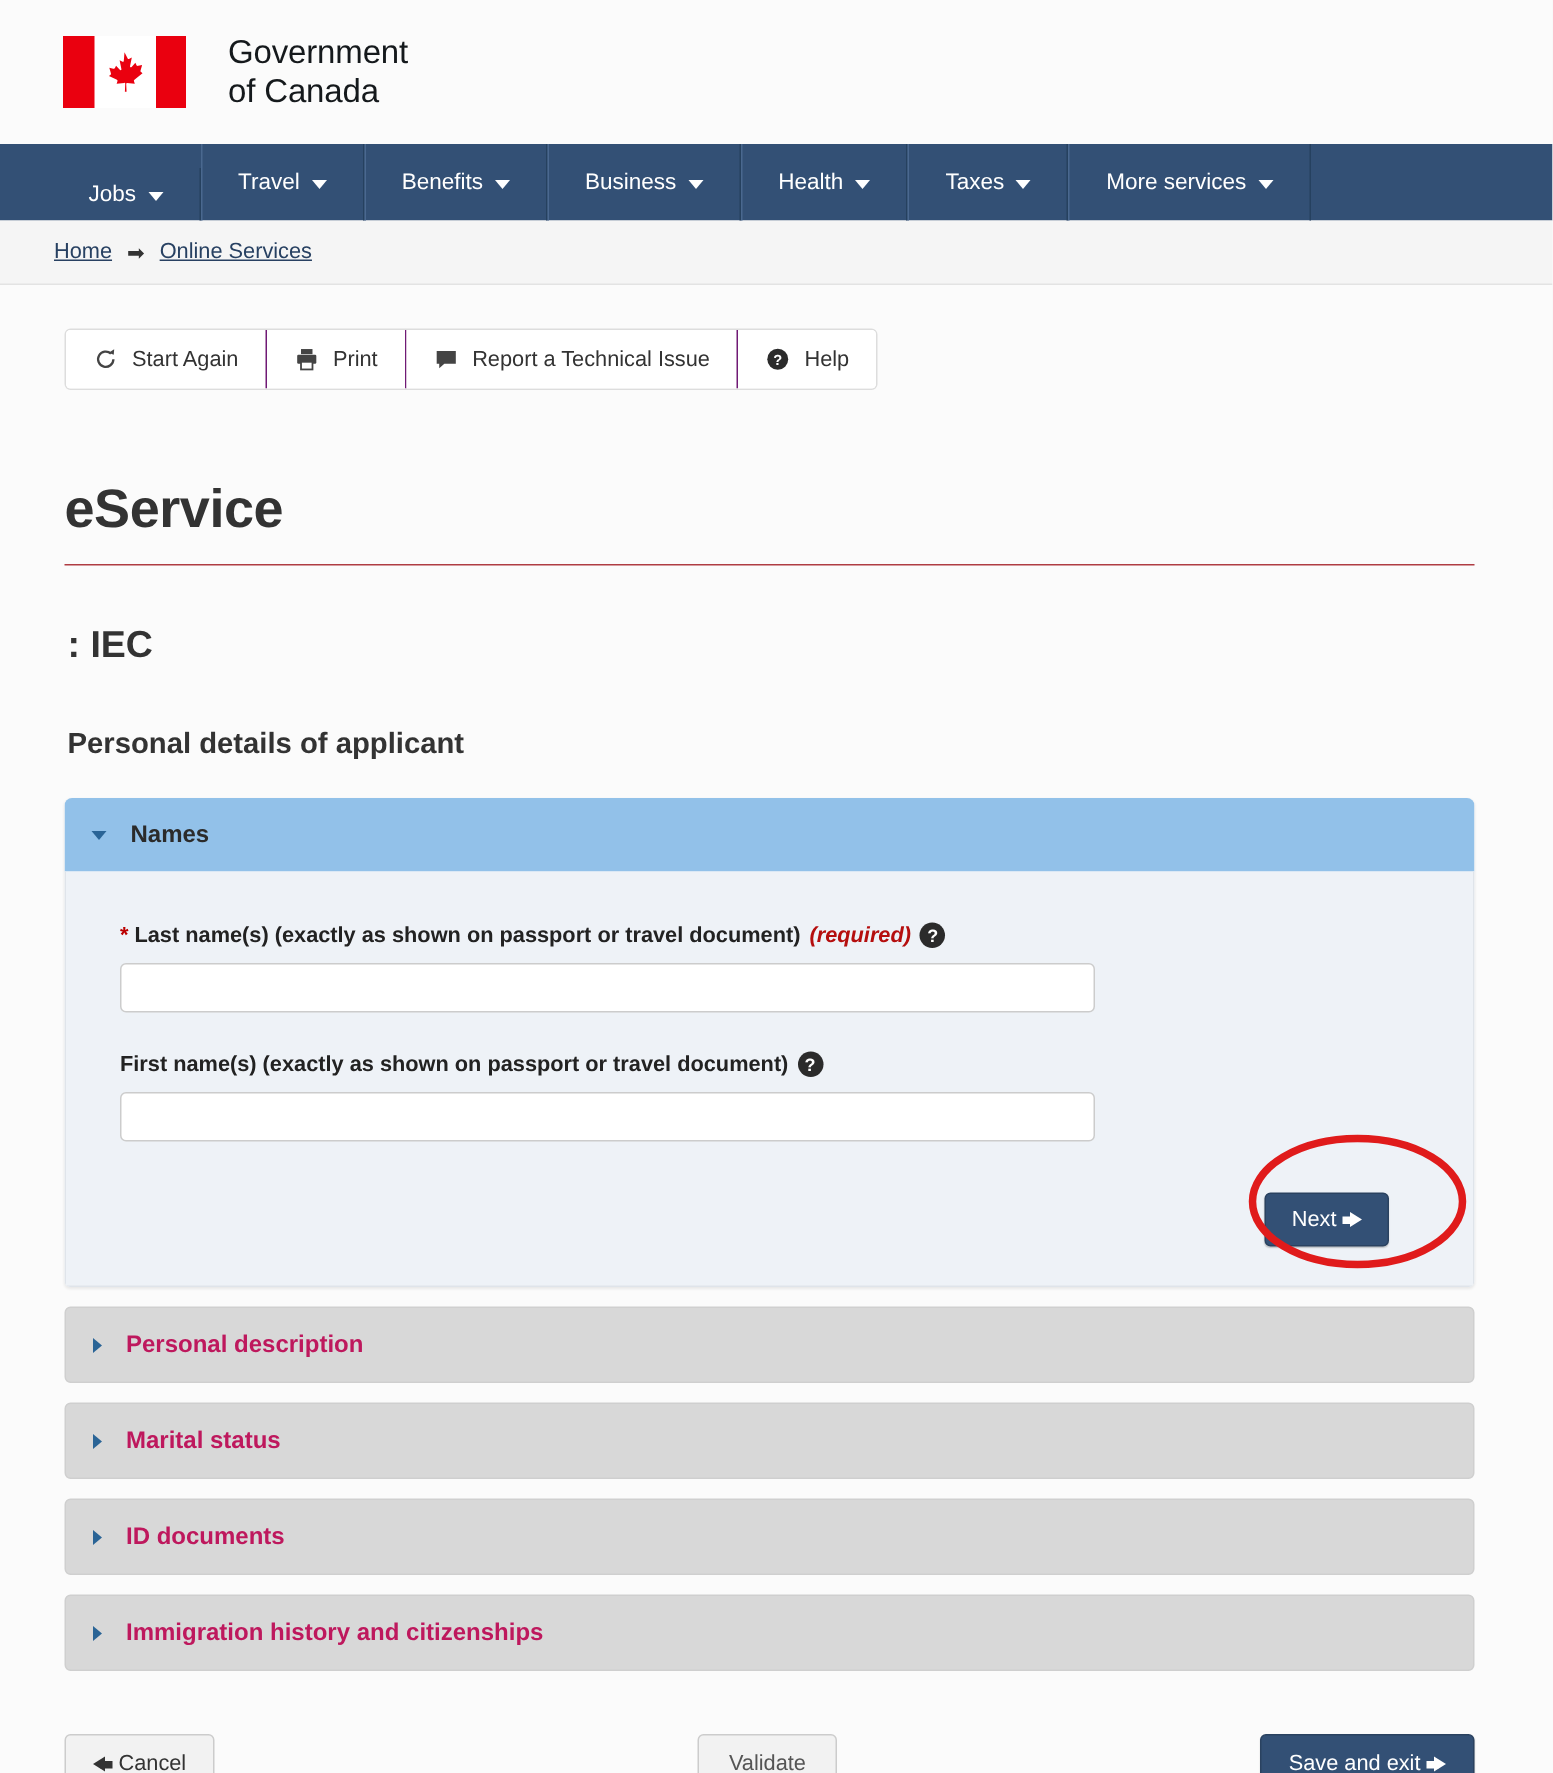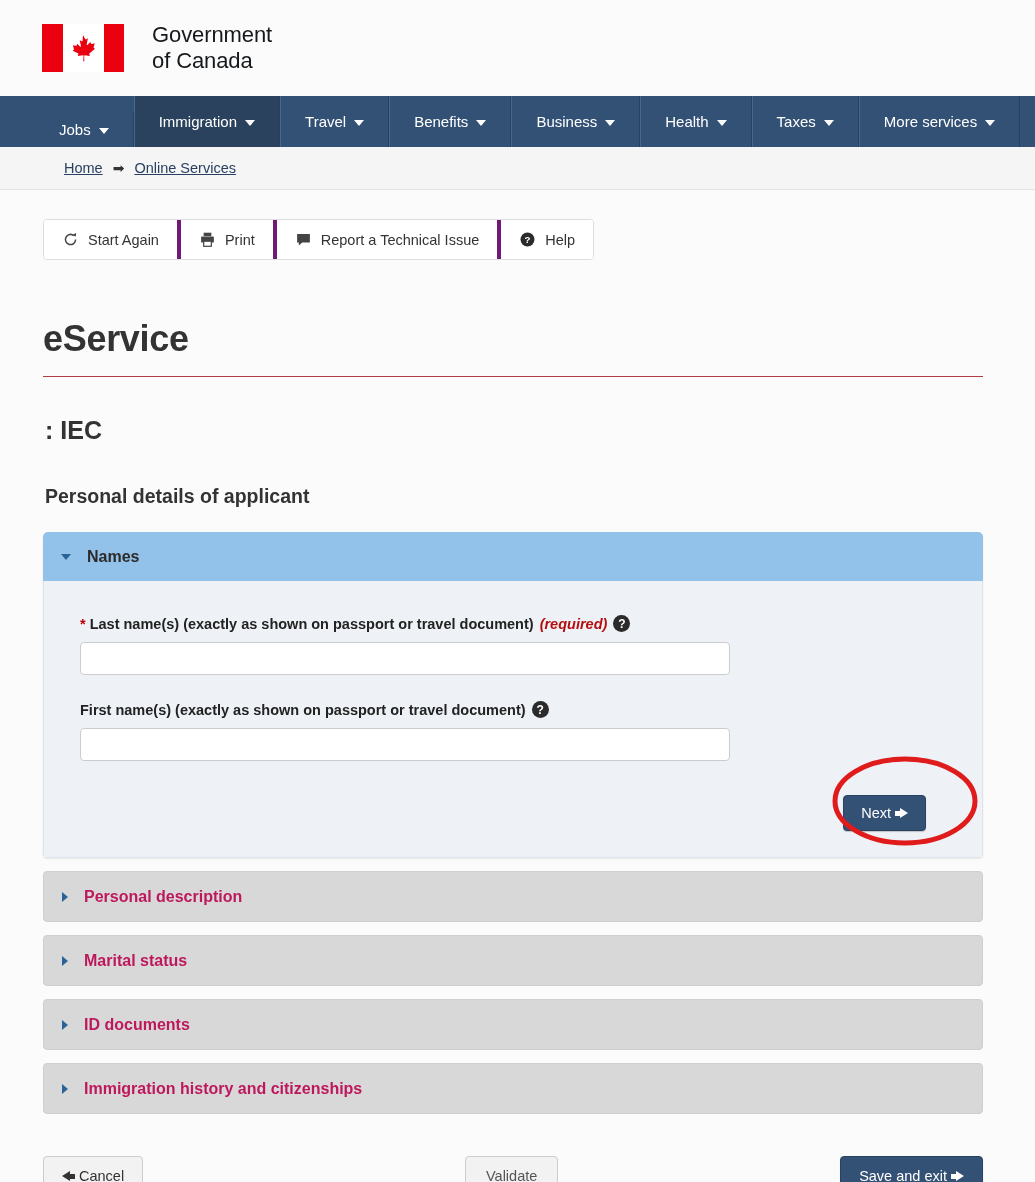--- a/index.html
+++ b/index.html
@@ -82,21 +82,21 @@
     border-left: 5px solid transparent;
     border-right: 5px solid transparent;
     border-top: 6px solid #fff;
     margin-top: 2px;
   }
 
   
   .breadcrumb-bar {
     background: #f5f5f5;
     border-bottom: 1px solid #e3e3e3;
-    padding: 13px 0 13px 64px;
+    padding: 13px 0 13px 36px;
     display: flex;
     align-items: center;
     gap: 10px;
     font-size: 14.5px;
   }
   .crumb { color: #284162; text-decoration: underline; }
   .crumb-sep { color: #333; font-size: 14px; }
 
   
   .content { padding: 0 52px 0 43px; background: #fbfbfb; }
@@ -110,21 +110,21 @@
     background: #fff;
     overflow: hidden;
   }
   .tool-btn {
     display: flex;
     align-items: center;
     gap: 9px;
     padding: 11px 18px;
     font-size: 14.5px;
     color: #333;
-    border-right: 4px solid #701a75;
+    border-right: 1px solid #701a75;
     background: #fff;
     white-space: nowrap;
   }
   .tool-btn:last-child { border-right: none; }
   .tool-ico { display: inline-flex; align-items: center; color: #444; }
 
   h1.eservice {
     font-size: 36px;
     font-weight: bold;
     color: #333;
@@ -337,24 +337,20 @@
         <div>of Canada</div>
       </div>
     </div>
   </header>
 
   <nav class="mainnav" id="mainnav">
       <div class="navitem">
         <span>Jobs</span>
         <span class="caret"></span>
       </div>
-      <div class="navitem active">
-        <span>Immigration</span>
-        <span class="caret"></span>
-      </div>
       <div class="navitem">
         <span>Travel</span>
         <span class="caret"></span>
       </div>
       <div class="navitem">
         <span>Benefits</span>
         <span class="caret"></span>
       </div>
       <div class="navitem">
         <span>Business</span>

